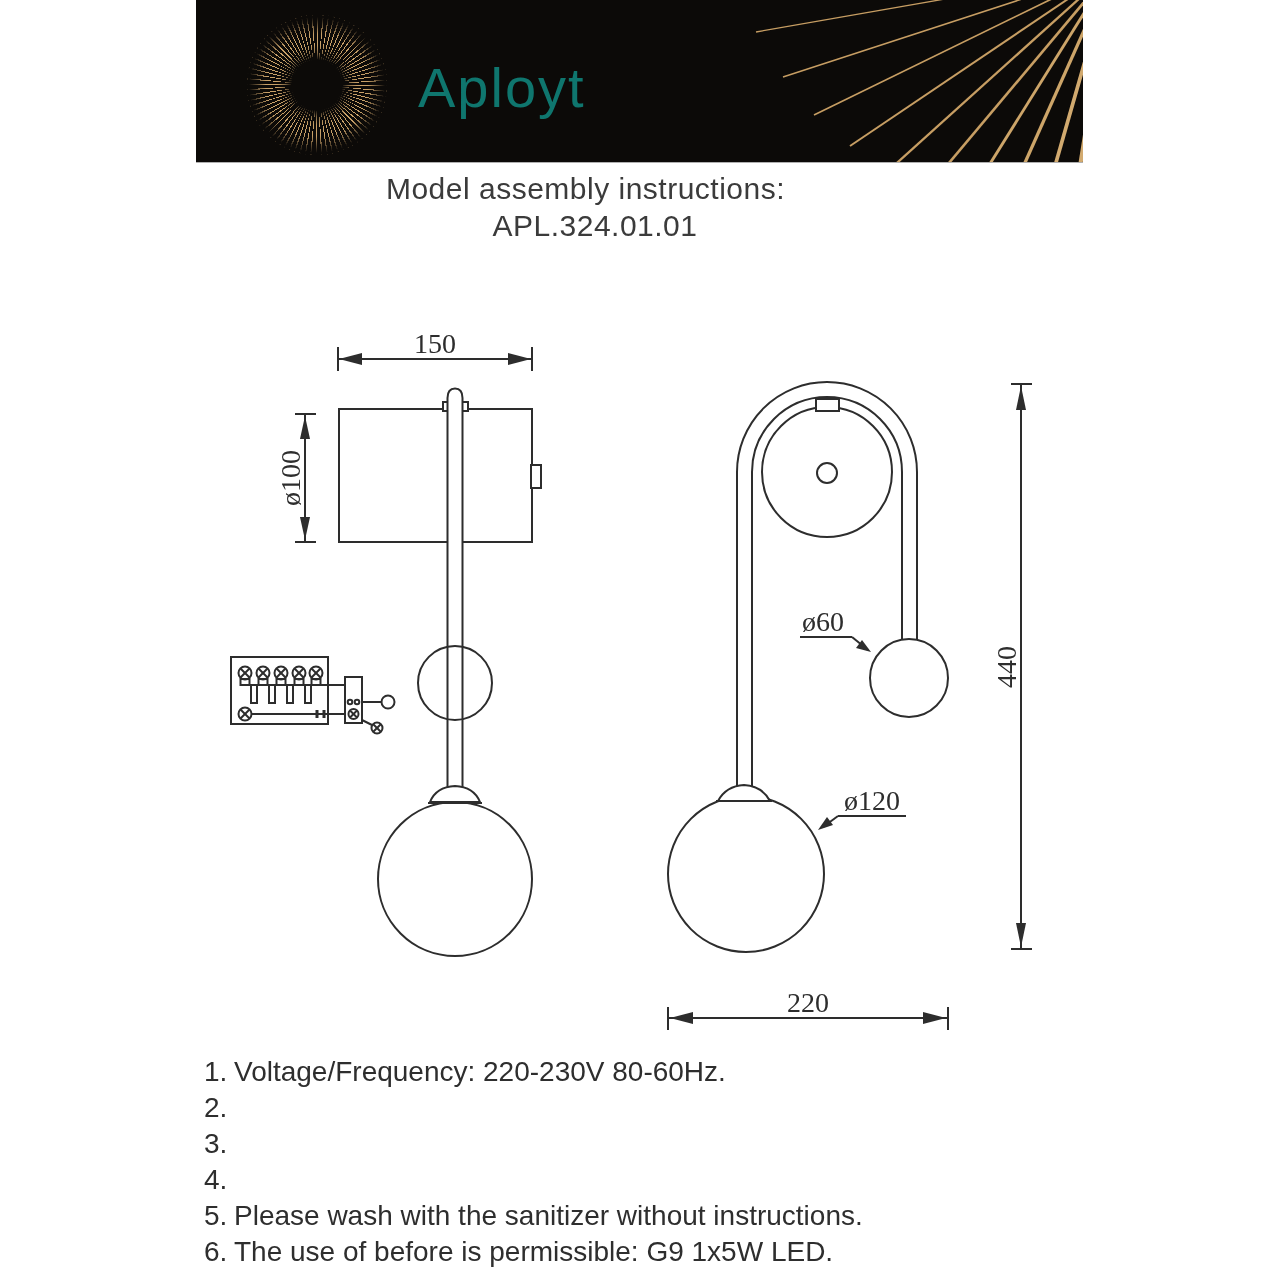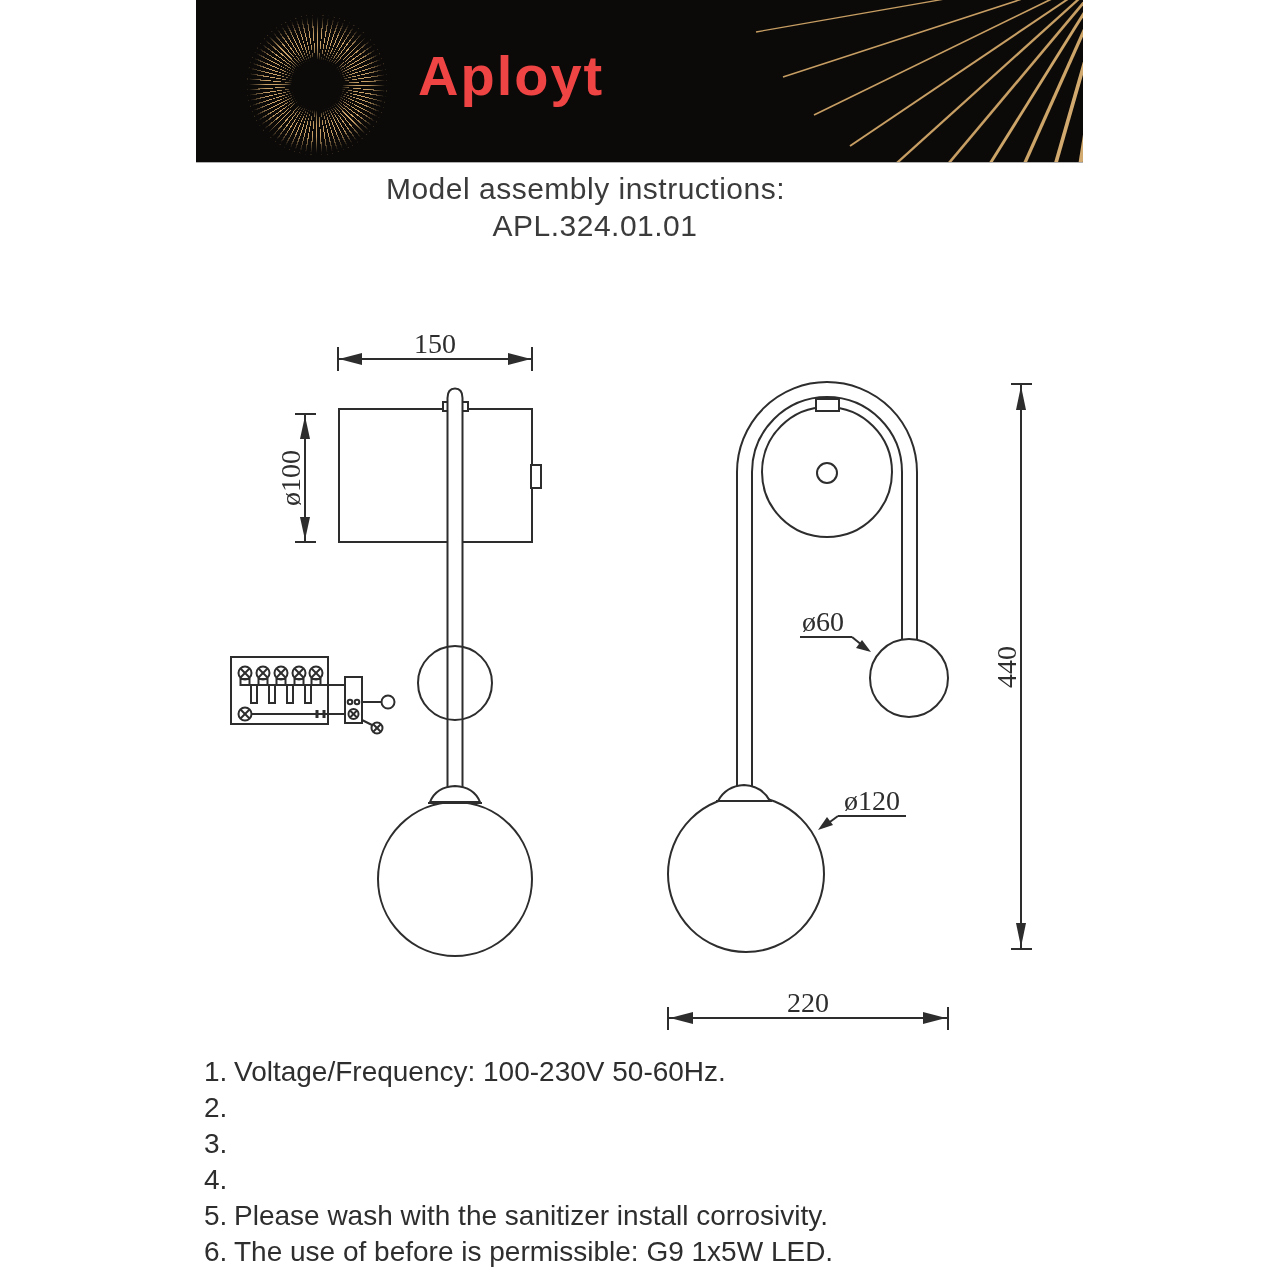--- a/index.html
+++ b/index.html
@@ -7,22 +7,22 @@
         font-family:"Liberation Sans",sans-serif;}
 
   
   .banner{position:absolute;left:196px;top:0;width:887px;height:162px;
           background:#0c0a08;border-bottom:1px solid #b0b0b0;overflow:hidden;}
   .rays-svg{position:absolute;left:0;top:0;width:887px;height:162px;}
   .starburst{position:absolute;left:51px;top:15px;width:140px;height:140px;border-radius:50%;
     background:repeating-conic-gradient(#c8a068 0deg 1.1deg, rgba(200,160,104,0) 1.1deg 4.5deg);}
   .starburst::after{content:"";position:absolute;inset:0;border-radius:50%;
     background:radial-gradient(circle,#0c0a08 0 25px,rgba(12,10,8,.35) 32px,rgba(12,10,8,0) 40px 51px,#0c0a08 68px);}
-  .wordmark{position:absolute;left:222px;top:48px;font-size:56px;font-weight:700;
-    letter-spacing:2px;color:#ef4444;line-height:1;}
+  .wordmark{position:absolute;left:222px;top:60px;font-size:56px;font-weight:400;
+    letter-spacing:2px;color:#0f766e;line-height:1;}
 
   
   .title-block{position:absolute;left:0;top:171px;width:1171px;text-align:center;color:#3b3b3b;}
   .title-line{font-size:30px;line-height:36px;letter-spacing:.5px;}
   .model-line{font-size:30px;line-height:36px;letter-spacing:.5px;margin-top:1px;padding-left:19px;}
 
   
   .drawing-svg{position:absolute;left:0;top:0;width:1280px;height:1280px;}
   .drawing-svg line,.drawing-svg path,.drawing-svg rect,.drawing-svg circle{
     stroke:#2d2d2d;fill:none;stroke-width:2;}
@@ -205,34 +205,34 @@
         <polygon class="arrow" points="670,1018 693,1012 693,1024"></polygon>
         <polygon class="arrow" points="946,1018 923,1012 923,1024"></polygon>
       </g>
       <text x="808" y="1012" text-anchor="middle">220</text>
     </g>
   </svg>
 
   <div class="instructions">
     <div class="li">
       <span class="num">1.</span>
-      <span>Voltage/Frequency: 100-230V 50-60Hz.</span>
+      <span>Voltage/Frequency: 220-230V 80-60Hz.</span>
     </div>
     <div class="li">
       <span class="num">2.</span>
     </div>
     <div class="li">
       <span class="num">3.</span>
     </div>
     <div class="li">
       <span class="num">4.</span>
     </div>
     <div class="li">
       <span class="num">5.</span>
-      <span>Please wash with the sanitizer install corrosivity.</span>
+      <span>Please wash with the sanitizer without instructions.</span>
     </div>
     <div class="li">
       <span class="num">6.</span>
       <span>The use of before is permissible: G9 1x5W LED.</span>
     </div>
   </div>
 
 </div>
 
 </body></html>

